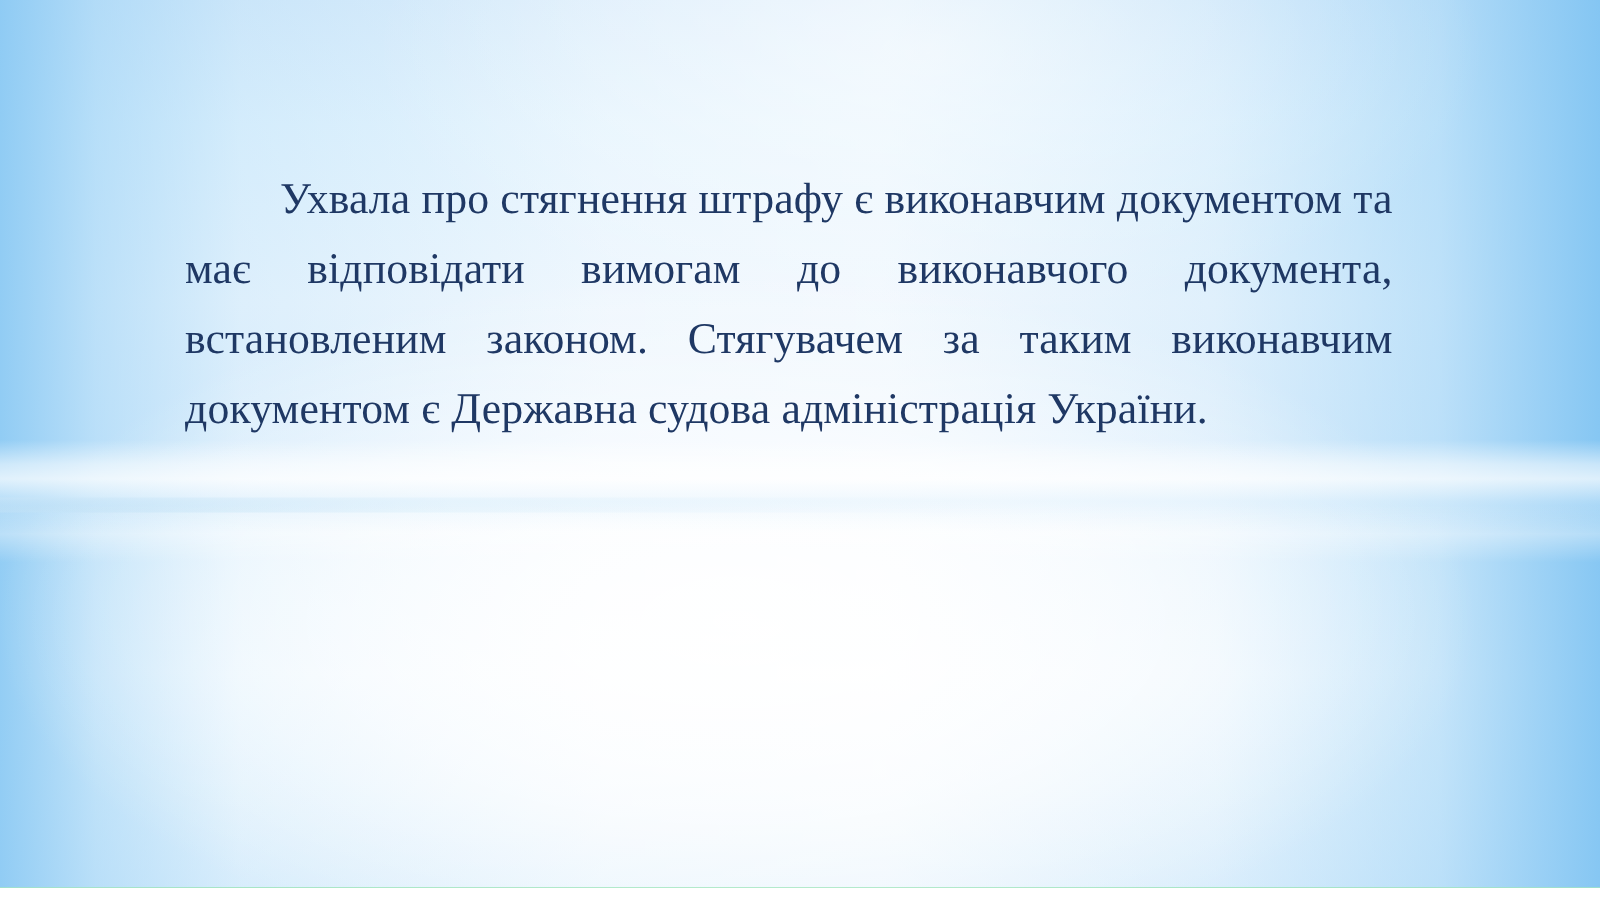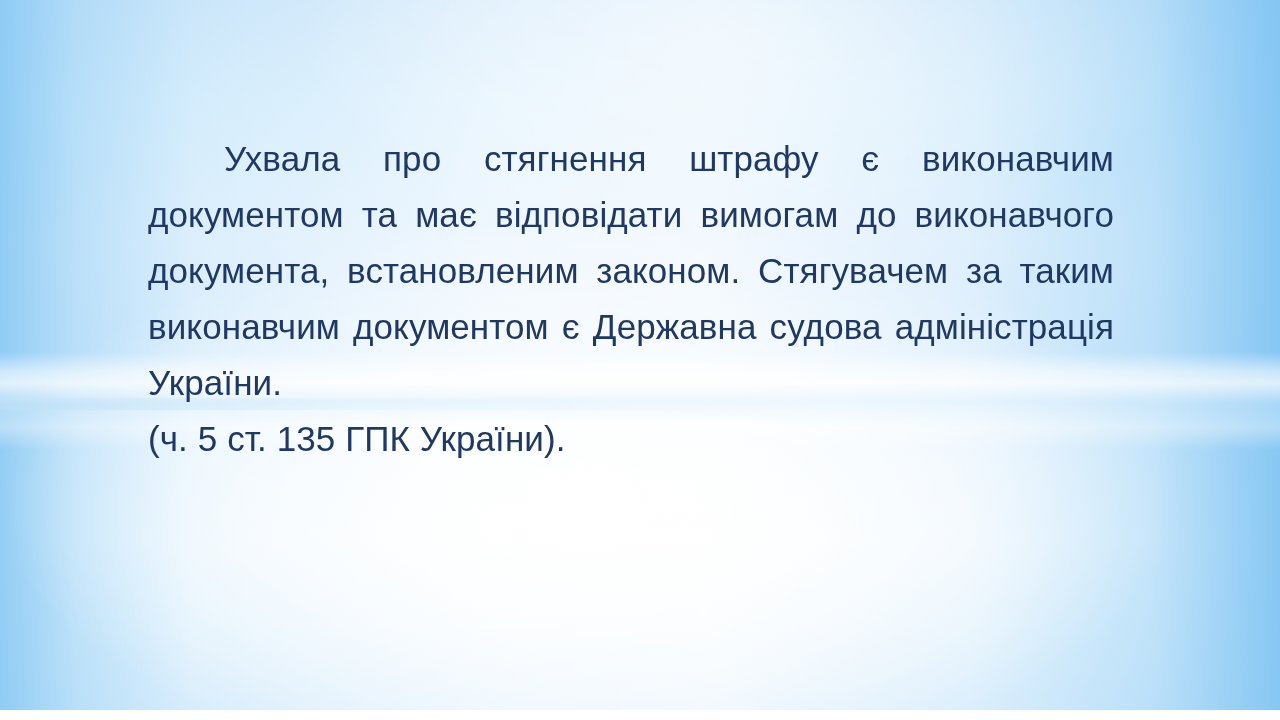--- a/index.html
+++ b/index.html
@@ -9,21 +9,21 @@
     height: 720px;
     overflow: hidden;
   }
 
   #slide {
     position: relative;
     width: 1280px;
     height: 710px;
     background: #22c55e;
     overflow: hidden;
-    font-family: Liberation Sans, sans-serif;
+    font-family: Liberation Serif, serif;
   }
 
   
   .bg-layer {
     position: absolute;
     inset: 0;
     pointer-events: none;
   }
 
   
@@ -143,16 +143,15 @@
   <div class="bg-layer bg-base"></div>
   <div class="bg-layer bg-sides"></div>
   <div class="bg-layer bg-glow-top"></div>
   <div class="bg-layer bg-glow"></div>
   <div class="bg-layer bg-band-edge"></div>
   <div class="bg-layer bg-band"></div>
   <div class="bg-layer bg-band2"></div>
 
   <div class="content">
     <p class="body-text justify-all">Ухвала про стягнення штрафу є виконавчим документом та має відповідати вимогам до виконавчого документа, встановленим законом. Стягувачем за таким виконавчим документом є Державна судова адміністрація України.</p>
-    <p class="citation">(ч. 5 ст. 135 ГПК України).</p>
   </div>
 
 </div>
 
 </body></html>

